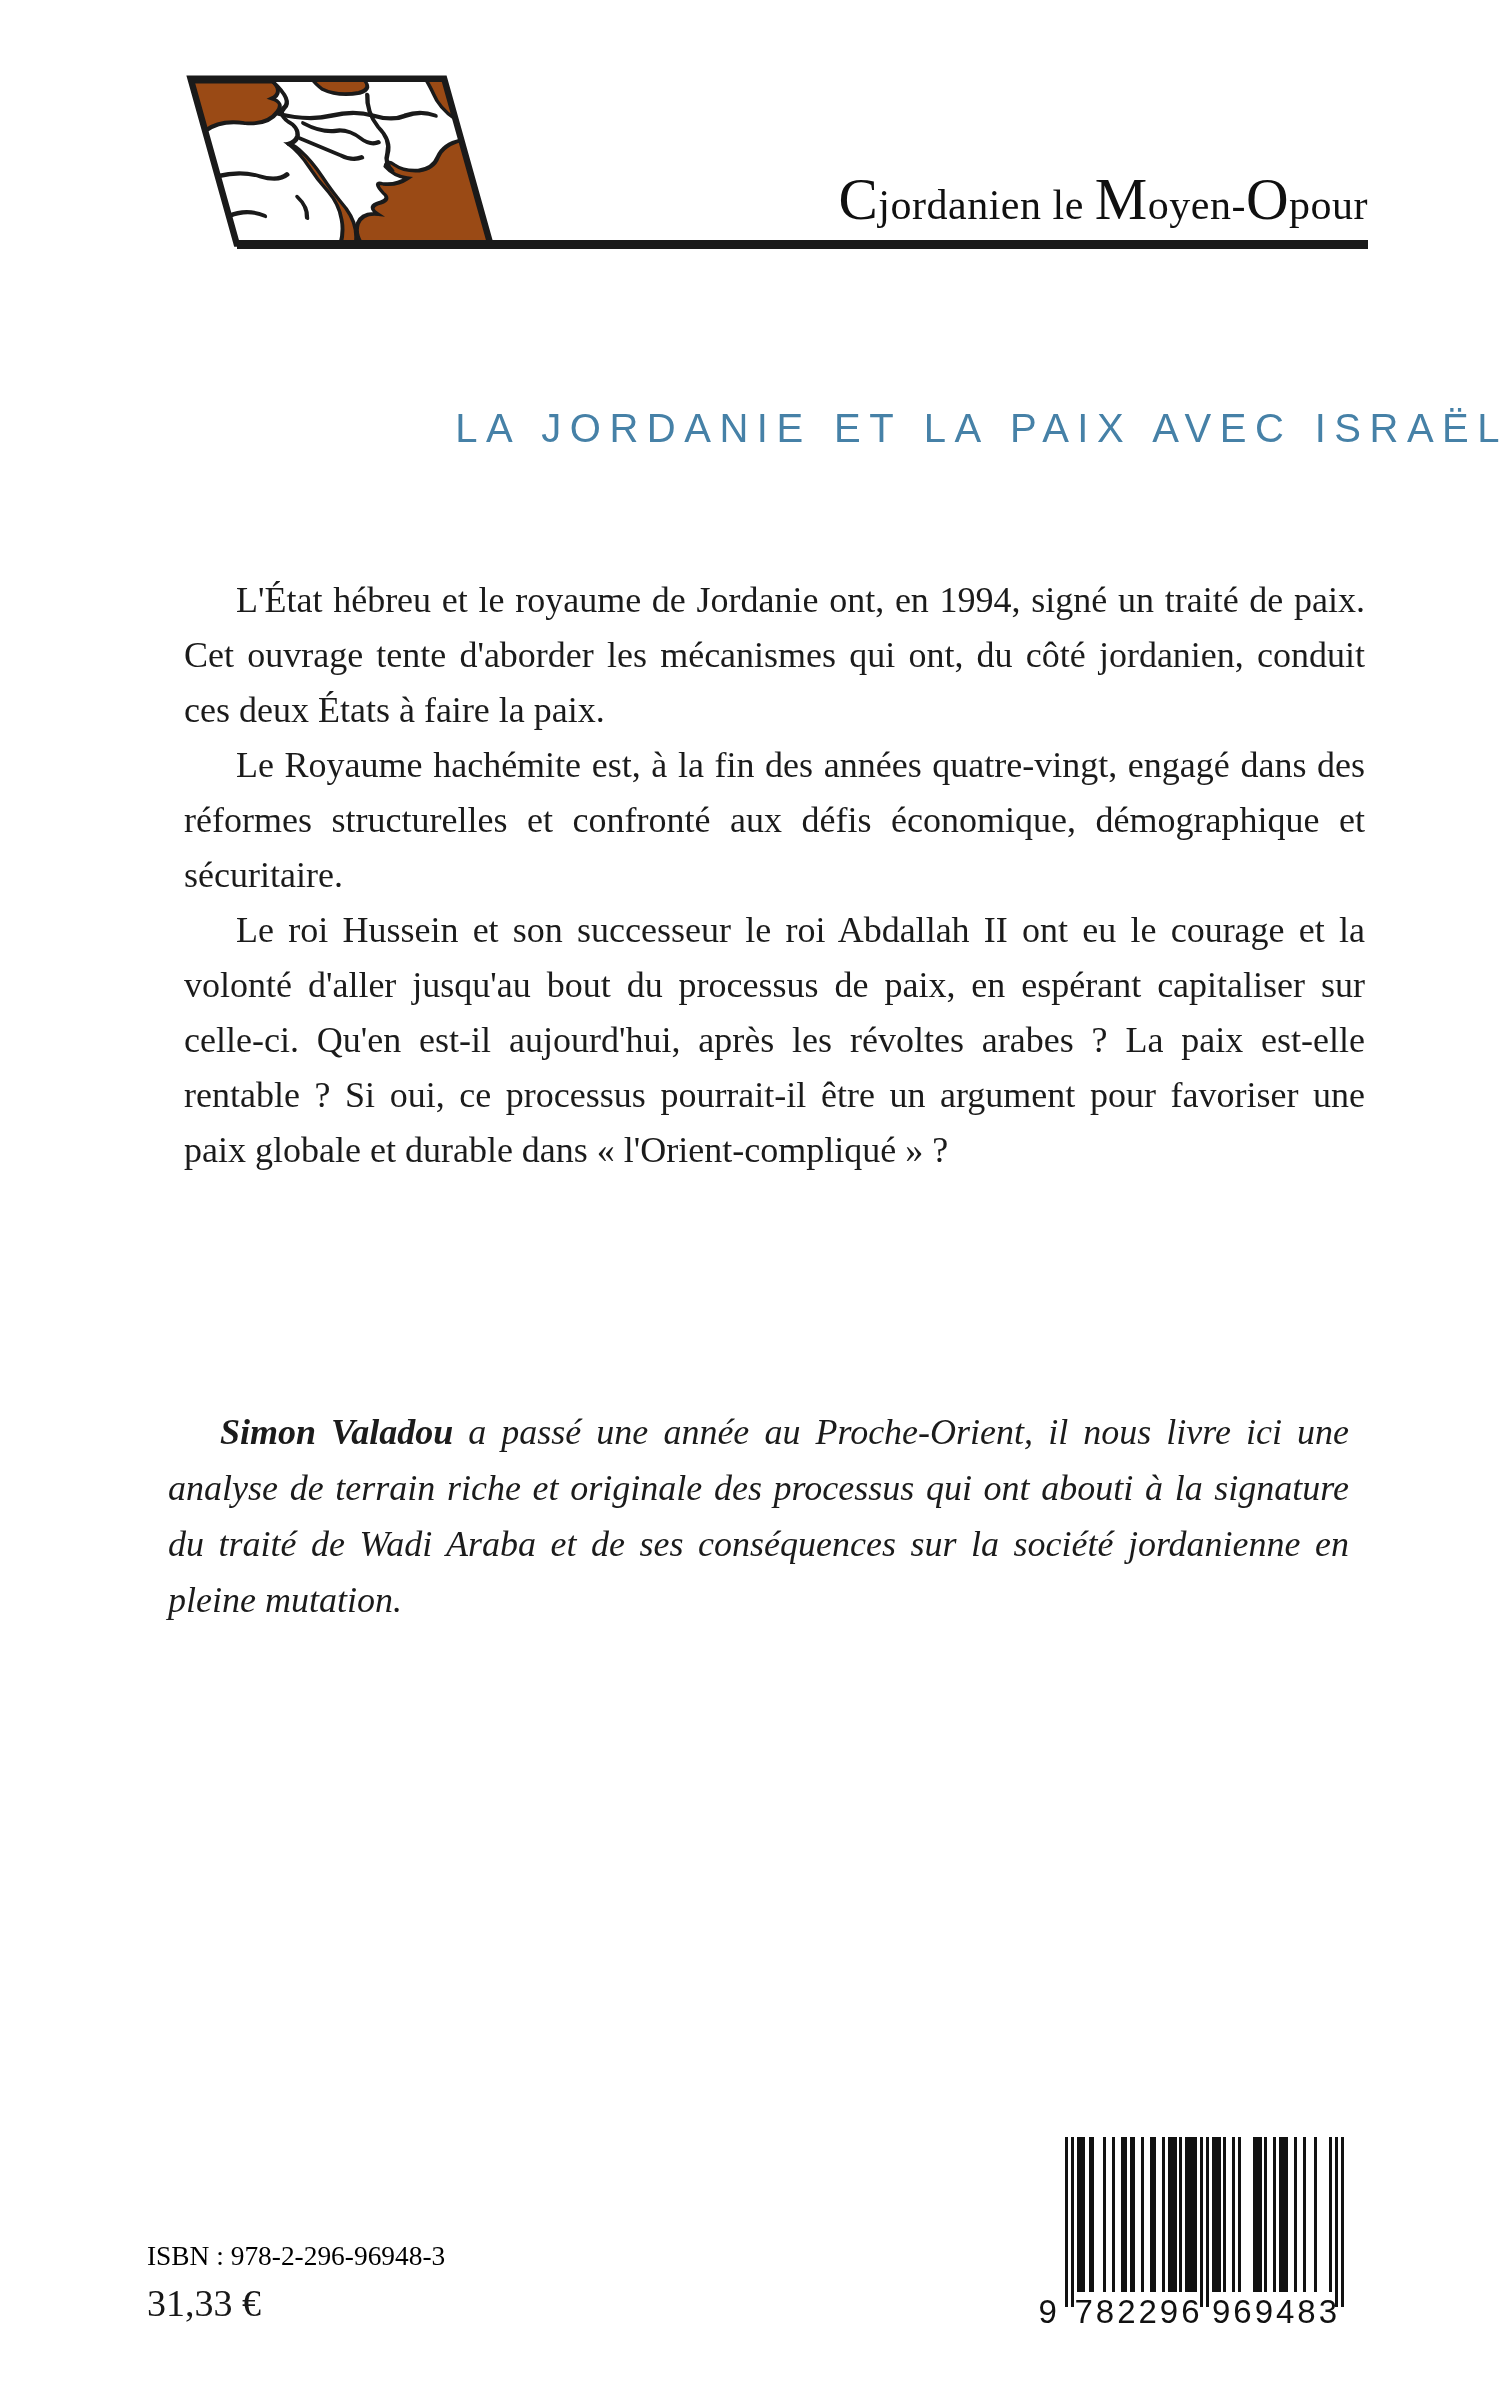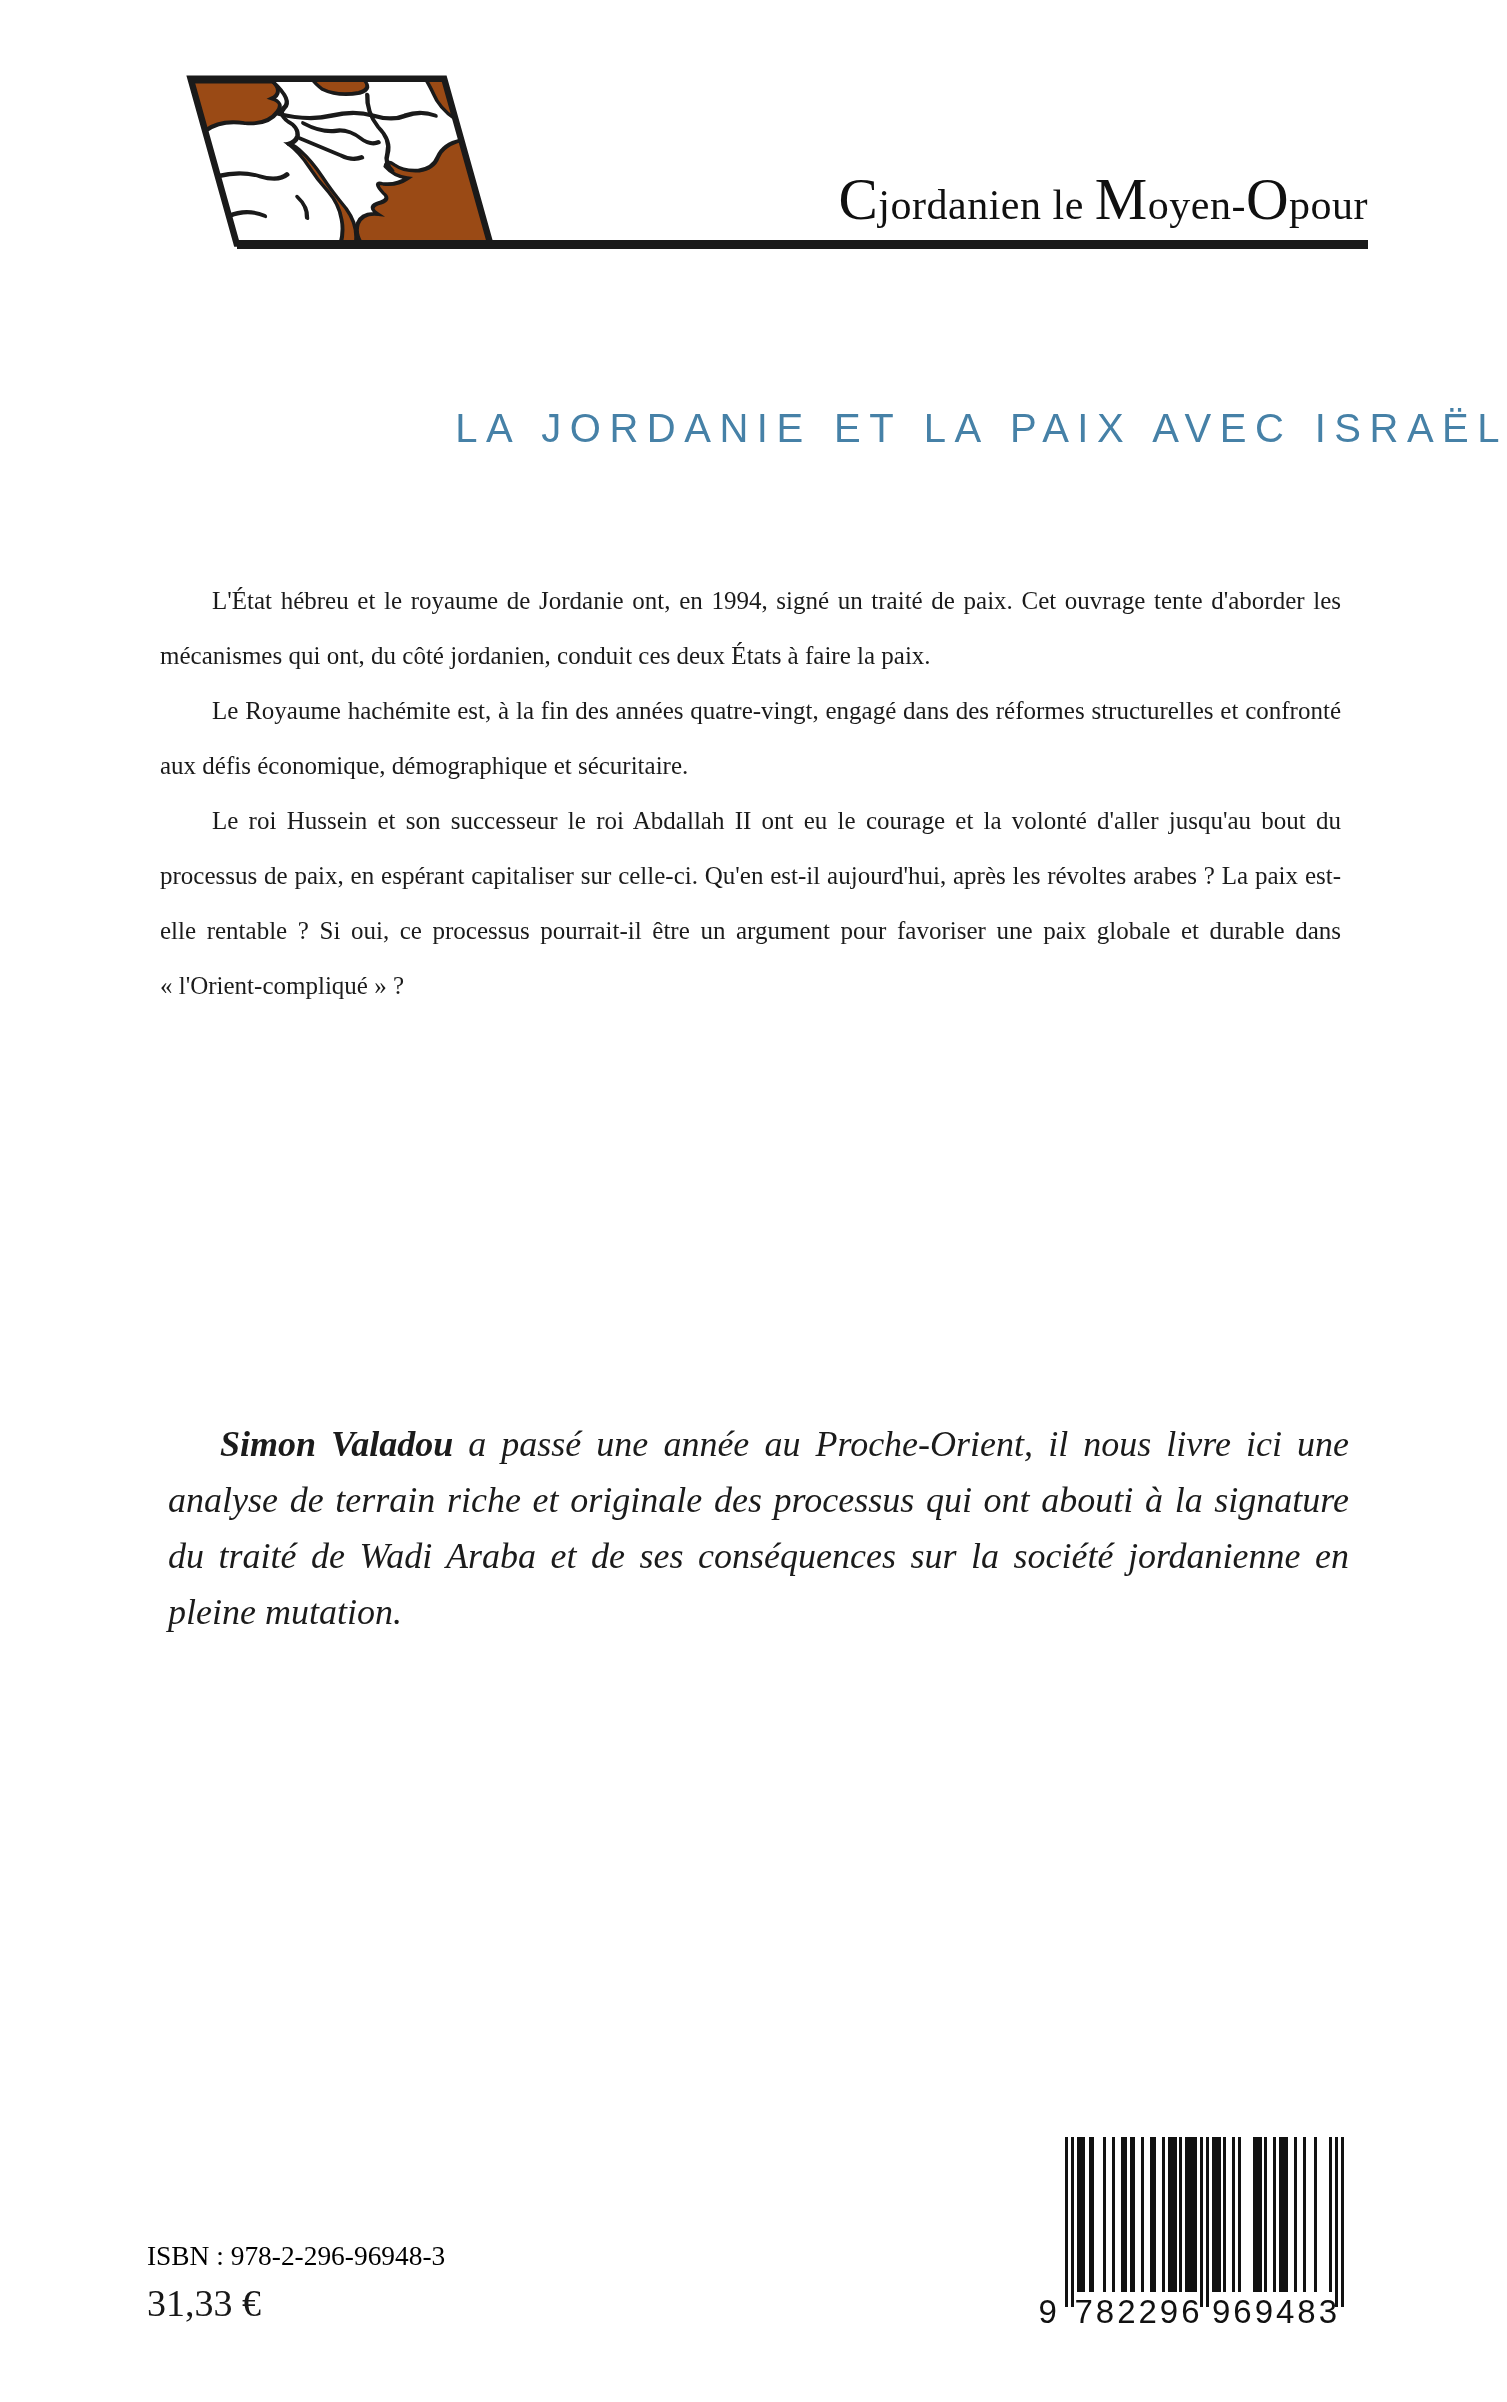--- a/index.html
+++ b/index.html
@@ -22,28 +22,28 @@
   }
   
   .title {
     position:absolute; left:0; top:406px; width:100%; margin:0;
     font-family:"Liberation Sans", sans-serif; font-weight:400;
     font-size:40px; letter-spacing:8.5px; word-spacing:2.8px;
     text-align:right; line-height:1.1;
   }
   
   .synopsis {
-    position:absolute; left:160px; top:573px; width:1181px;
-    font-size:25px; line-height:55px; text-align:justify;
+    position:absolute; left:184px; top:573px; width:1181px;
+    font-size:36px; line-height:55px; text-align:justify;
   }
   .synopsis p { margin:0; text-indent:52px; }
   
   .bio {
     position:absolute; left:168px; top:1404px; width:1181px;
-    font-size:36px; line-height:56px; text-align:justify; font-style:italic;margin-top:12px;
+    font-size:36px; line-height:56px; text-align:justify; font-style:italic;
   }
   .bio p { margin:0; text-indent:52px; }
   .bio .author { font-weight:bold; font-style:italic; }
   
   .isbn  { position:absolute; left:147px; top:2241px; font-size:27.4px; color:#000000; }
   .price { position:absolute; left:147px; top:2281px; font-size:38px; color:#171717; }
   
   .barcode { position:absolute; left:1065px; top:2137px; width:279px; height:194px; background:#fff; }
   .bars { position:absolute; left:0; top:0; width:279px; height:170px; }
   .bar { position:absolute; top:0; height:155px; background:#111; }

